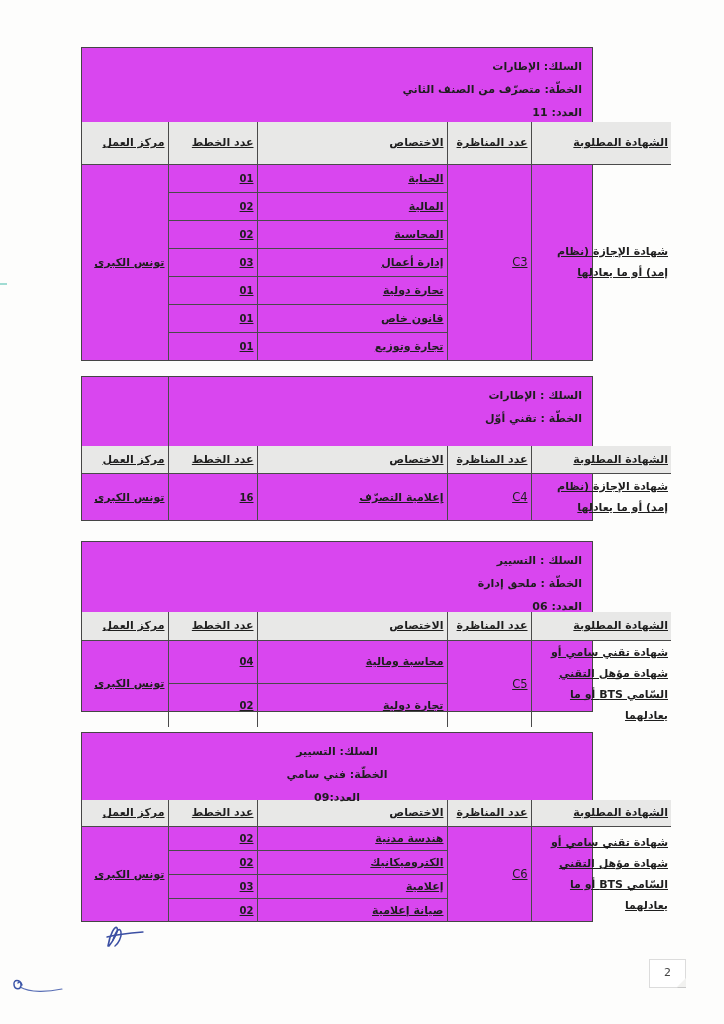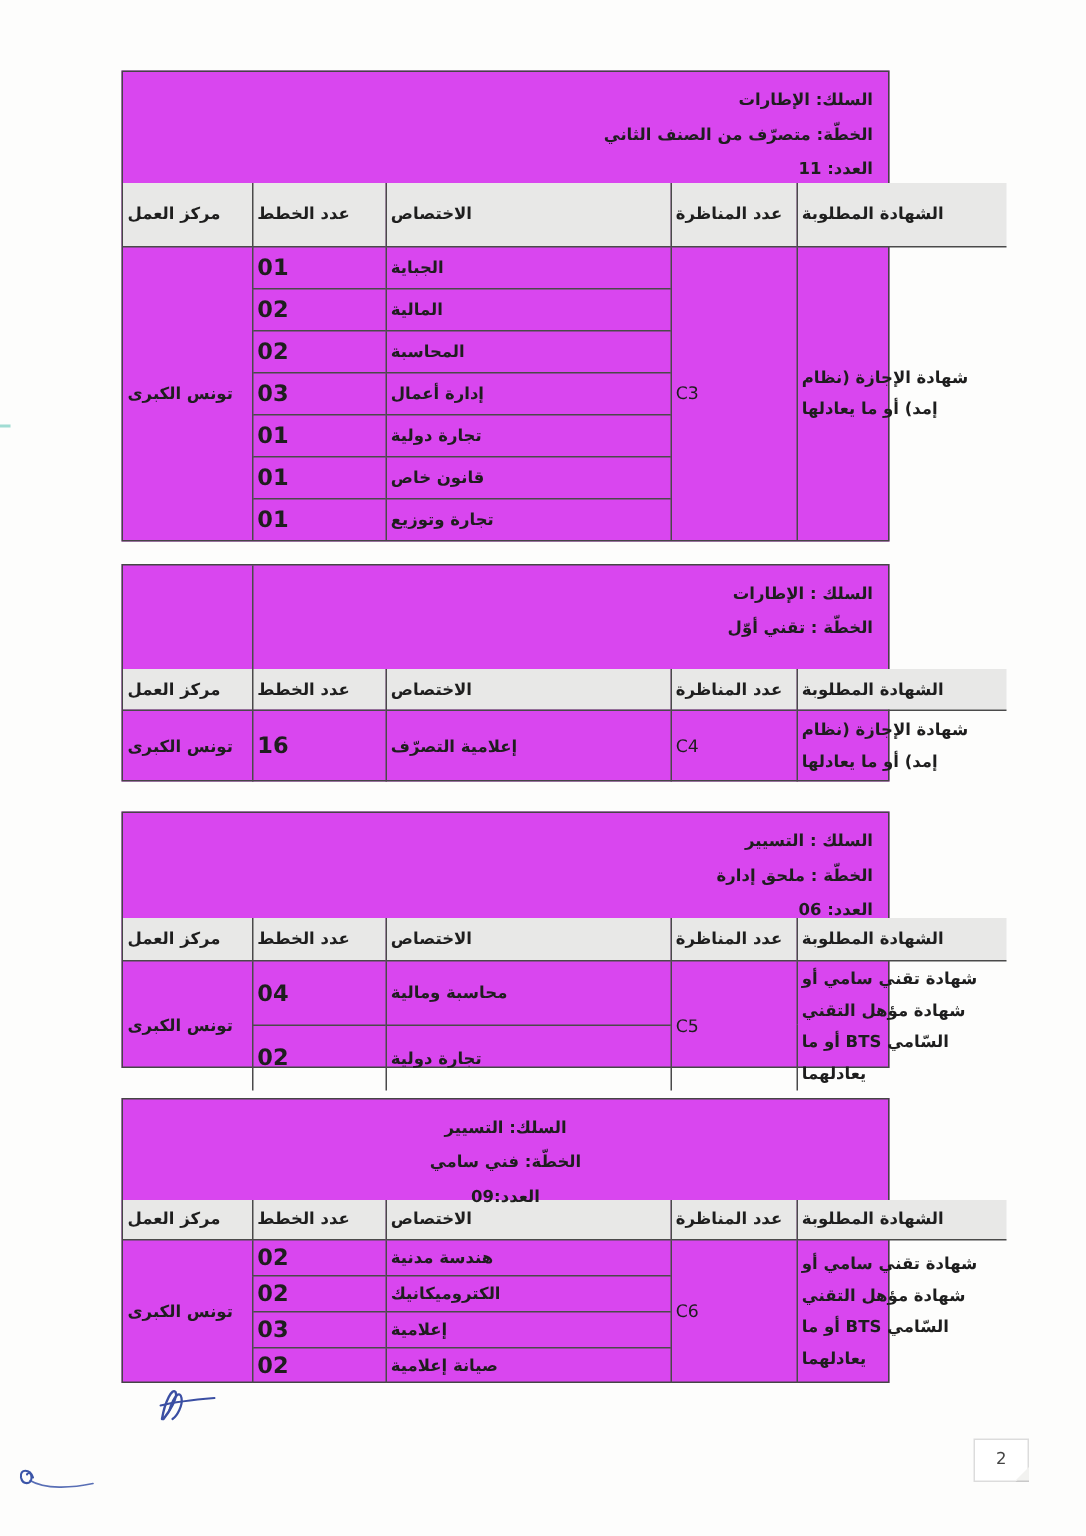--- a/index.html
+++ b/index.html
@@ -23,28 +23,28 @@
     padding:7px 10px 0 10px;box-sizing:border-box;
     font-weight:700;font-size:11px;
   }
   .tinfo .iline{line-height:23px;}
   .vline{position:absolute;top:0;bottom:0;left:86px;width:1px;background:#4a4a4a;}
   table{
     width:100%;border-collapse:collapse;border-style:hidden;
     table-layout:fixed;direction:rtl;
   }
   th,td{
-    border:1px solid #4a4a4a;text-align:left;vertical-align:middle;
-    font-size:11px;padding:1px 3px;box-sizing:border-box;
+    border:1px solid #4a4a4a;text-align:right;vertical-align:middle;
+    font-size:11px;padding:1px 3px;box-sizing:border-box;text-decoration:underline;
   }
   thead th{background:#e8e8e7;font-weight:700;}
   td{font-weight:700;}
   td.cert{line-height:21px;font-weight:700;}
   td.comp{font-weight:400;font-size:11.5px;}
-  td.num{font-size:15px;}
+  td.num{font-size:10px;}
 
   .t1 .tinfo{height:74px;}
   .t1 thead tr{height:42px;}
   .t1 tbody tr{height:28px;}
 
   .t2 .tinfo{height:69px;}
   .t2 thead tr{height:27px;}
   .t2 tbody tr{height:48px;}
 
   .t3 .tinfo{height:70px;}

